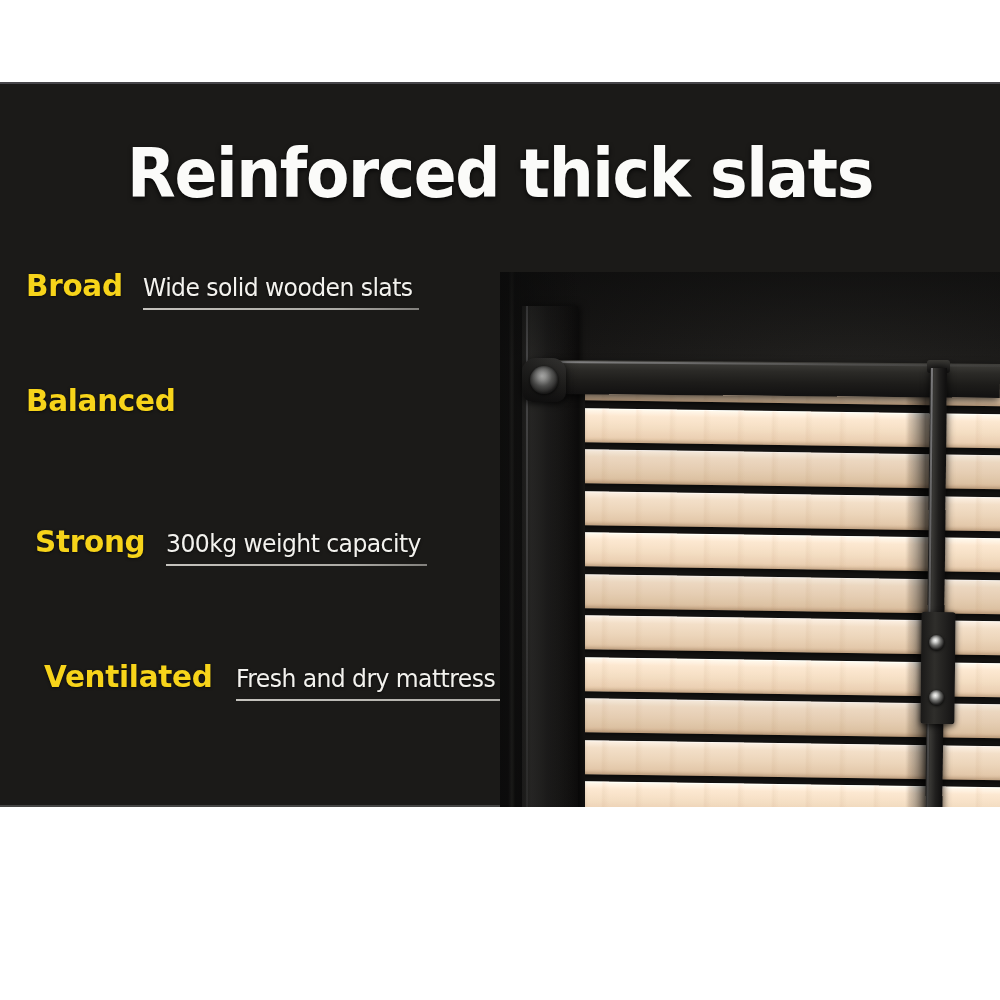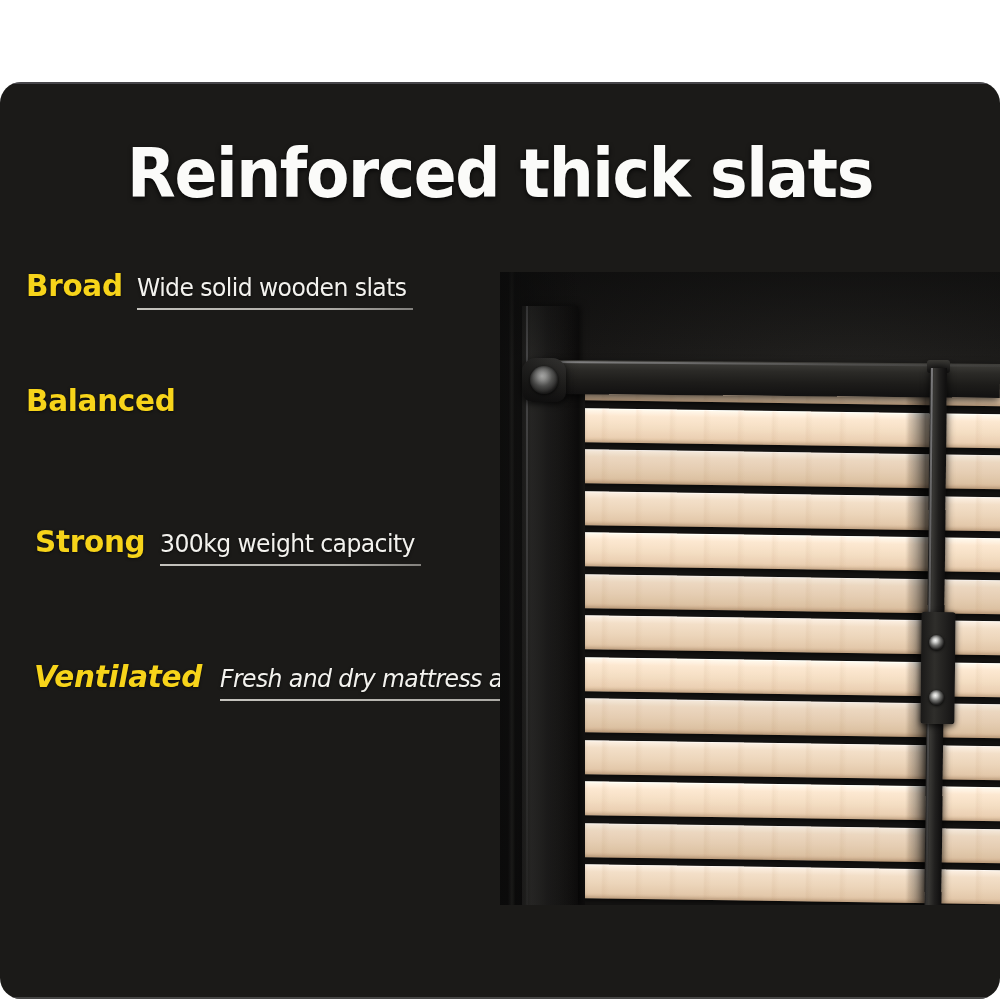--- a/index.html
+++ b/index.html
@@ -21,24 +21,23 @@
     background: #ffffff;
     overflow: hidden;
   }
 
   
   .panel {
     position: absolute;
     left: 0;
     top: 82px;
     width: 1000px;
-    height: 917px;
+    height: 725px;
     background: #1b1a18;
     overflow: hidden;
-    border-radius: 21px;
   }
   .panel-topline {
     position: absolute;
     left: 0; top: 0;
     width: 1000px; height: 2px;
     background: #6b6b74;
     opacity: .55;
   }
   .panel-botline {
     position: absolute;
@@ -83,21 +82,21 @@
     font-family: "DejaVu Sans", sans-serif;
     font-weight: bold;
     font-size: 31px;
     letter-spacing: -.3px;
     transform: scaleX(.95);
     transform-origin: left bottom;
     text-shadow: 0 1px 3px rgba(0,0,0,.6);
   }
   .feature .dsc-wrap {
     position: relative;
-    margin-left: 9px;
+    margin-left: 15px;
   }
   .feature .dsc {
     display: block;
     color: #f3f2ee;
     font-family: "DejaVu Sans", sans-serif;
     font-weight: normal;
     font-size: 25px;
     letter-spacing: -.6px;
     transform: scaleX(.94);
     transform-origin: left bottom;
@@ -109,21 +108,21 @@
     left: 0;
     bottom: -8px;
     height: 2px;
     background: linear-gradient(90deg,#d8d6d0 0%, #bdbbb5 70%, #8e8c88 100%);
     opacity: .9;
   }
 
   .f0 { left: 26px; top: 5px; }
   .f1 { left: 26px; top: 120px; }
   .f2 { left: 35px; top: 261px; }
-  .f3 { left: 34px; top: 396px; font-style: italic; }
+  .f3 { left: 44px; top: 396px; }
 
   
   .product {
     position: absolute;
     left: 500px;
     top: 190px;
     width: 500px;
     height: 633px;
     overflow: hidden;
     background: #131211;

